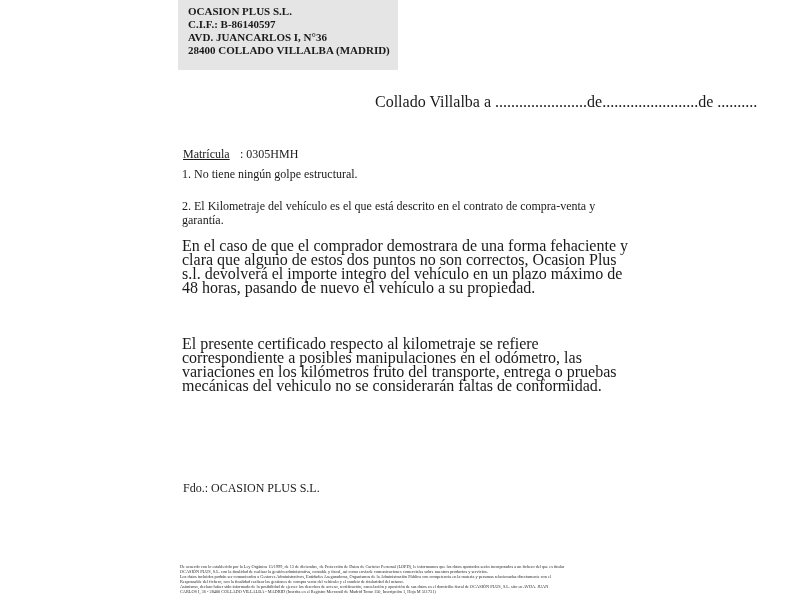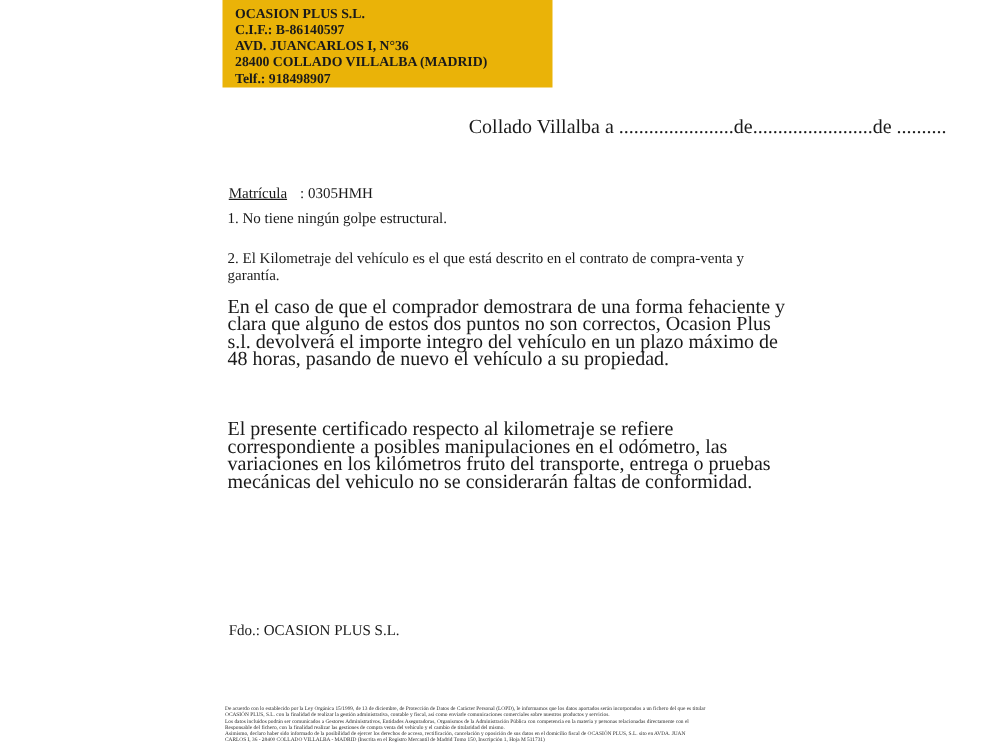--- a/index.html
+++ b/index.html
@@ -9,22 +9,22 @@
     width: 800px;
     height: 600px;
     background: #ffffff;
     font-family: "Liberation Serif", "DejaVu Serif", serif;
     color: #1a1a1a;
     overflow: hidden;
   }
   .letterhead {
     position: absolute;
     left: 178px; top: 0;
-    width: 264px; height: 70px;
-    background: #eab308;
+    width: 220px; height: 70px;
+    background: #e5e5e5;
     padding: 5px 8px 0 10px;
   }
   .letterhead .lh-line {
     font-size: 11px;
     line-height: 13px;
     font-weight: bold;
     white-space: nowrap;
   }
   .date-line {
     position: absolute;
@@ -65,21 +65,21 @@
     width: 450px;
     font-size: 16px;
     line-height: 14px;
   }
   .para.pa1 { top: 239px; }
   .para.pa2 { top: 285px; }
   .para.pa3 { top: 305px; }
   .para.pa4 { top: 337px; }
   .signature {
     position: absolute;
-    left: 183px; top: 497px;
+    left: 183px; top: 481px;
     font-size: 12px;
   }
   .legal {
     position: absolute;
     left: 180px; top: 564px;
     width: 436px;
     color: #2b2b2b;
   }
   .legal .legal-line {
     font-size: 4.3px;
@@ -92,21 +92,20 @@
 </head>
 <body>
 
 <div class="page">
 
   <div class="letterhead">
     <div class="lh-line">OCASION PLUS S.L.</div>
     <div class="lh-line">C.I.F.: B-86140597</div>
     <div class="lh-line">AVD. JUANCARLOS I, N°36</div>
     <div class="lh-line">28400 COLLADO VILLALBA (MADRID)</div>
-    <div class="lh-line">Telf.: 918498907</div>
   </div>
 
   <div class="date-line">Collado Villalba a .......................de........................de ..........</div>
 
 
 
   <div class="cert-row plate">
     <span class="cert-label">Matrícula</span><span>: 0305HMH</span>
   </div>
 

